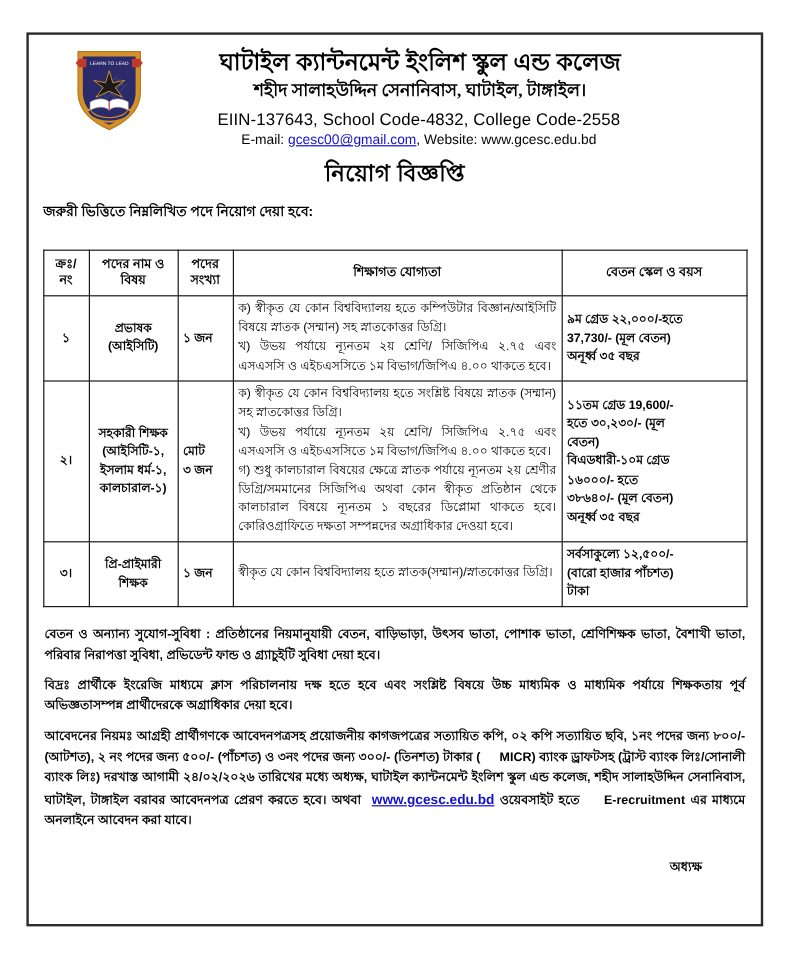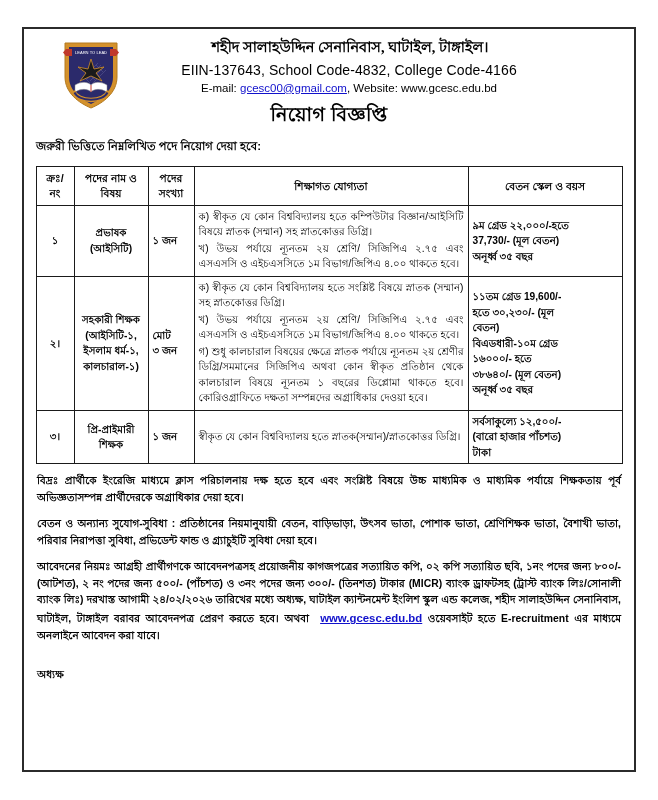--- a/index.html
+++ b/index.html
@@ -103,21 +103,21 @@
     font-size: 11.5px;
     font-weight: bold;
     padding: 4px 0 5px 12px;
     text-align: left;
   }
 
   
   table.vacancy {
     border-collapse: collapse;
     width: 586px;
-    margin: 4px auto;
+    margin: 16px auto;
     table-layout: fixed;
   }
   table.vacancy th,
   table.vacancy td {
     border: 1px solid #1a1a1a;
     padding: 3px 4px;
     vertical-align: middle;
     font-size: 10.2px;
     line-height: 1.52;
   }
@@ -154,24 +154,25 @@
     margin: 9px 0 0 0;
     font-weight: bold;
   }
   .para .lbl { font-weight: bold; }
   .para .weblink {
     color: #1111cc;
     text-decoration: underline;
     font-weight: bold;
     font-size: 11.4px;
   }
-  .para .latin { font-weight: bold; }
+  .para .latin { font-weight: bold; padding-left: 16px; }
   .signature {
     font-size: 10.6px;
     font-weight: bold;
+    text-align: right;
     padding: 22px 36px 0 0;
   }
 </style>
 </head>
 <body>
 
 <div id="sheet">
   <div class="doc-frame">
     <div class="inner">
 
@@ -196,24 +197,25 @@
             <path d="M31 22 L34 32 L44 30 L36 36 L42 44 L31 39 L20 44 L26 36 L18 30 L28 32 Z" fill="#1a1a1a" stroke="#d4912b" stroke-width="0.8"></path>
 
             <path d="M15 48 C22 44 28 45 31 48 C34 45 40 44 47 48 L47 55 C40 51 34 52 31 55 C28 52 22 51 15 55 Z" fill="#ffffff" stroke="#888" stroke-width="0.5"></path>
             <path d="M31 48 L31 55" stroke="#c0392b" stroke-width="1"></path>
 
             <path d="M13 54 C18 66 44 66 49 54" fill="none" stroke="#d4912b" stroke-width="4.5"></path>
             <path d="M14.5 55.5 C19 65 43 65 47.5 55.5" fill="none" stroke="#2b2a6b" stroke-width="2"></path>
           </svg>
         </div>
 
+        <div class="school-name">ঘাটাইল ক্যান্টনমেন্ট ইংলিশ স্কুল এন্ড কলেজ</div>
 
         <div class="school-addr">শহীদ সালাহউদ্দিন সেনানিবাস, ঘাটাইল, টাঙ্গাইল।</div>
 
-        <div class="eiin-line">EIIN-137643, School Code-4832, College Code-4166</div>
+        <div class="eiin-line">EIIN-137643, School Code-4832, College Code-2558</div>
 
         <div class="email-line">
           <span>E-mail:</span>
           <span class="email-link">gcesc00@gmail.com</span><span>, Website:</span><span> www.gcesc.edu.bd</span>
         </div>
 
         <div class="notice-title">নিয়োগ বিজ্ঞপ্তি</div>
       </div>
 
       <div class="intro">জরুরী ভিত্তিতে নিম্নলিখিত পদে নিয়োগ দেয়া হবে:</div>
@@ -306,26 +308,26 @@
               <div>সর্বসাকুল্যে ১২,৫০০/-</div>
               <div>(বারো হাজার পাঁচশত)</div>
               <div>টাকা</div>
             </td>
           </tr>
         </tbody>
       </table>
 
       <div class="para-block">
 
-        <p class="para">বিদ্রঃ প্রার্থীকে ইংরেজি মাধ্যমে ক্লাস পরিচালনায় দক্ষ হতে হবে এবং সংশ্লিষ্ট বিষয়ে উচ্চ মাধ্যমিক ও মাধ্যমিক পর্যায়ে শিক্ষকতায় পূর্ব অভিজ্ঞতাসম্পন্ন প্রার্থীদেরকে অগ্রাধিকার দেয়া হবে।</p>
-
         <p class="para">
           <span class="lbl">বেতন ও অন্যান্য সুযোগ-সুবিধা : </span><span>প্রতিষ্ঠানের নিয়মানুযায়ী বেতন, বাড়িভাড়া, উৎসব ভাতা, পোশাক ভাতা, শ্রেণিশিক্ষক ভাতা, বৈশাখী ভাতা, পরিবার নিরাপত্তা সুবিধা, প্রভিডেন্ট ফান্ড ও গ্র্যাচুইটি সুবিধা দেয়া হবে।</span>
         </p>
 
+        <p class="para">বিদ্রঃ প্রার্থীকে ইংরেজি মাধ্যমে ক্লাস পরিচালনায় দক্ষ হতে হবে এবং সংশ্লিষ্ট বিষয়ে উচ্চ মাধ্যমিক ও মাধ্যমিক পর্যায়ে শিক্ষকতায় পূর্ব অভিজ্ঞতাসম্পন্ন প্রার্থীদেরকে অগ্রাধিকার দেয়া হবে।</p>
+
         <p class="para">
           <span class="lbl">আবেদনের নিয়মঃ </span><span>আগ্রহী প্রার্থীগণকে আবেদনপত্রসহ প্রয়োজনীয় কাগজপত্রের সত্যায়িত কপি, ০২ কপি সত্যায়িত ছবি, ১নং পদের জন্য ৮০০/- (আটশত), ২ নং পদের জন্য ৫০০/- (পাঁচশত) ও ৩নং পদের জন্য ৩০০/- (তিনশত) টাকার (</span><span class="latin">MICR</span><span>) ব্যাংক ড্রাফটসহ (ট্রাস্ট ব্যাংক লিঃ/সোনালী ব্যাংক লিঃ)  দরখাস্ত আগামী ২৪/০২/২০২৬ তারিখের মধ্যে অধ্যক্ষ, ঘাটাইল ক্যান্টনমেন্ট ইংলিশ স্কুল এন্ড কলেজ, শহীদ সালাহউদ্দিন সেনানিবাস, ঘাটাইল, টাঙ্গাইল বরাবর আবেদনপত্র প্রেরণ করতে হবে। </span><span>অথবা</span>&nbsp;&nbsp;<span class="weblink">www.gcesc.edu.bd</span><span> ওয়েবসাইট হতে  </span><span class="latin">E-recruitment</span><span> এর মাধ্যমে অনলাইনে আবেদন করা যাবে।</span>
         </p>
 
 
         <div class="signature">অধ্যক্ষ</div>
       </div>
 
     </div>
   </div>

